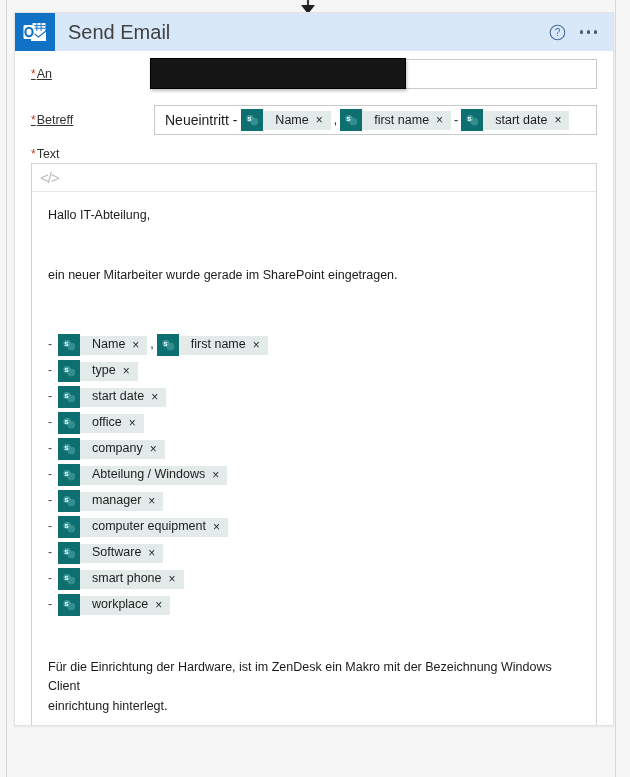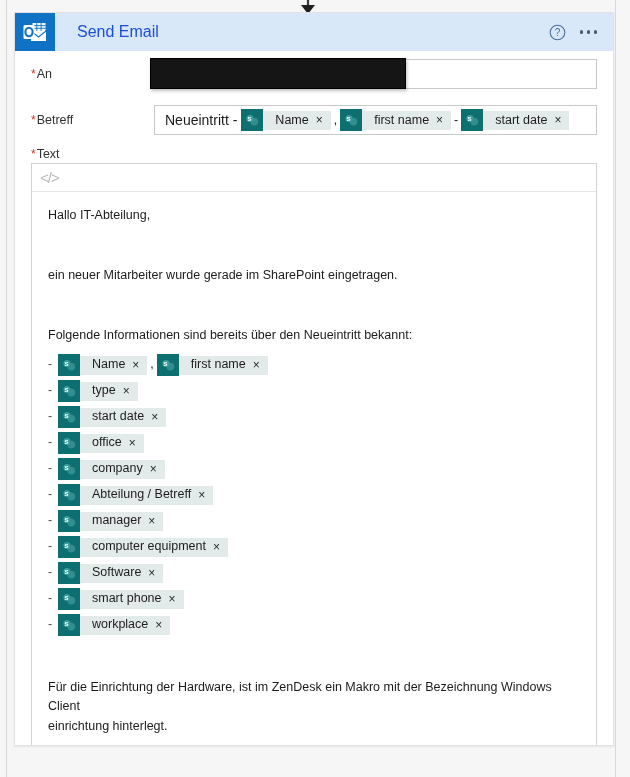--- a/index.html
+++ b/index.html
@@ -68,23 +68,23 @@
     width: 40px;
     height: 38px;
     background: #0f72c4;
     display: flex;
     align-items: center;
     justify-content: center;
     flex: 0 0 auto;
   }
   .app-icon svg { display: block; }
   .card-title {
-    margin-left: 22px;
-    font-size: 16px;
-    color: #1d4ed8;
+    margin-left: 13px;
+    font-size: 20px;
+    color: #404040;
     flex: 1 1 auto;
     white-space: nowrap;
   }
   .header-actions {
     display: flex;
     align-items: center;
     gap: 12px;
     margin-right: 14px;
     flex: 0 0 auto;
   }
@@ -114,20 +114,21 @@
     padding: 8px 16px 8px 16px;
     box-sizing: border-box;
   }
   .field-label {
     width: 123px;
     flex: 0 0 auto;
     font-size: 12.5px;
     color: #32312f;
     padding-top: 8px;
     white-space: nowrap;
+    text-decoration: underline;
   }
   .req-star {
     color: #c0392b;
     font-size: 12px;
     margin-right: 1px;
   }
   .field-control {
     flex: 1 1 auto;
     min-width: 0;
   }
@@ -372,21 +373,20 @@
         </div>
 
         <div class="rte-content">
 
           <p>Hallo IT-Abteilung,</p>
           <div class="p-space"></div>
           <div class="p-space"></div>
           <p>ein neuer Mitarbeiter wurde gerade im SharePoint eingetragen.</p>
           <div class="p-space"></div>
           <div class="p-space"></div>
-          <p>Folgende Informationen sind bereits über den Neueintritt bekannt:</p>
           <div class="p-space" style="height:6px"></div>
 
           <div class="tok-line">
             <span class="dash">-</span>
             <span class="token">
               <span class="tok-icon">
                 <svg width="14" height="14" viewBox="0 0 14 14">
                   <circle cx="5" cy="5.5" r="3.6" fill="#49a3a3" opacity="0.85"></circle>
                   <circle cx="9.3" cy="8.6" r="3.9" fill="#3c9696" opacity="0.8"></circle>
                   <text x="4.6" y="8" text-anchor="middle" font-family="Liberation Sans, sans-serif" font-size="6" font-weight="bold" fill="#ffffff">S</text>
@@ -472,21 +472,21 @@
           <div class="tok-line">
             <span class="dash">-</span>
             <span class="token">
               <span class="tok-icon">
                 <svg width="14" height="14" viewBox="0 0 14 14">
                   <circle cx="5" cy="5.5" r="3.6" fill="#49a3a3" opacity="0.85"></circle>
                   <circle cx="9.3" cy="8.6" r="3.9" fill="#3c9696" opacity="0.8"></circle>
                   <text x="4.6" y="8" text-anchor="middle" font-family="Liberation Sans, sans-serif" font-size="6" font-weight="bold" fill="#ffffff">S</text>
                 </svg>
               </span>
-              <span class="tok-label">Abteilung / Betreff</span>
+              <span class="tok-label">Abteilung / Windows</span>
               <span class="tok-close">×</span>
             </span>
           </div>
 
           <div class="tok-line">
             <span class="dash">-</span>
             <span class="token">
               <span class="tok-icon">
                 <svg width="14" height="14" viewBox="0 0 14 14">
                   <circle cx="5" cy="5.5" r="3.6" fill="#49a3a3" opacity="0.85"></circle>

